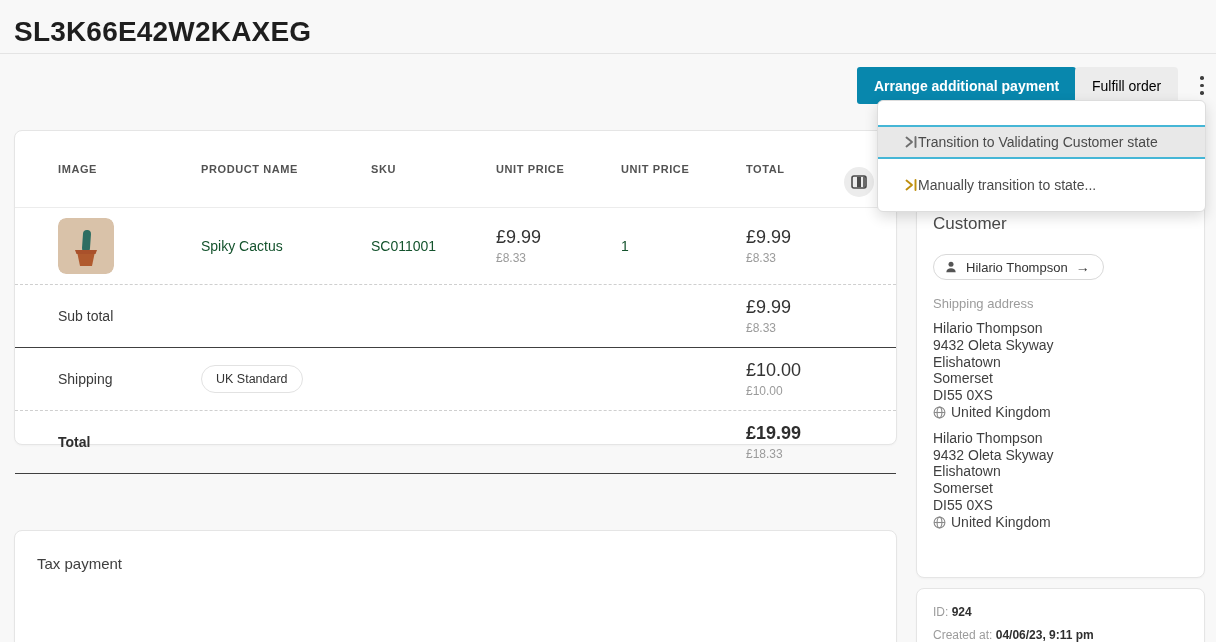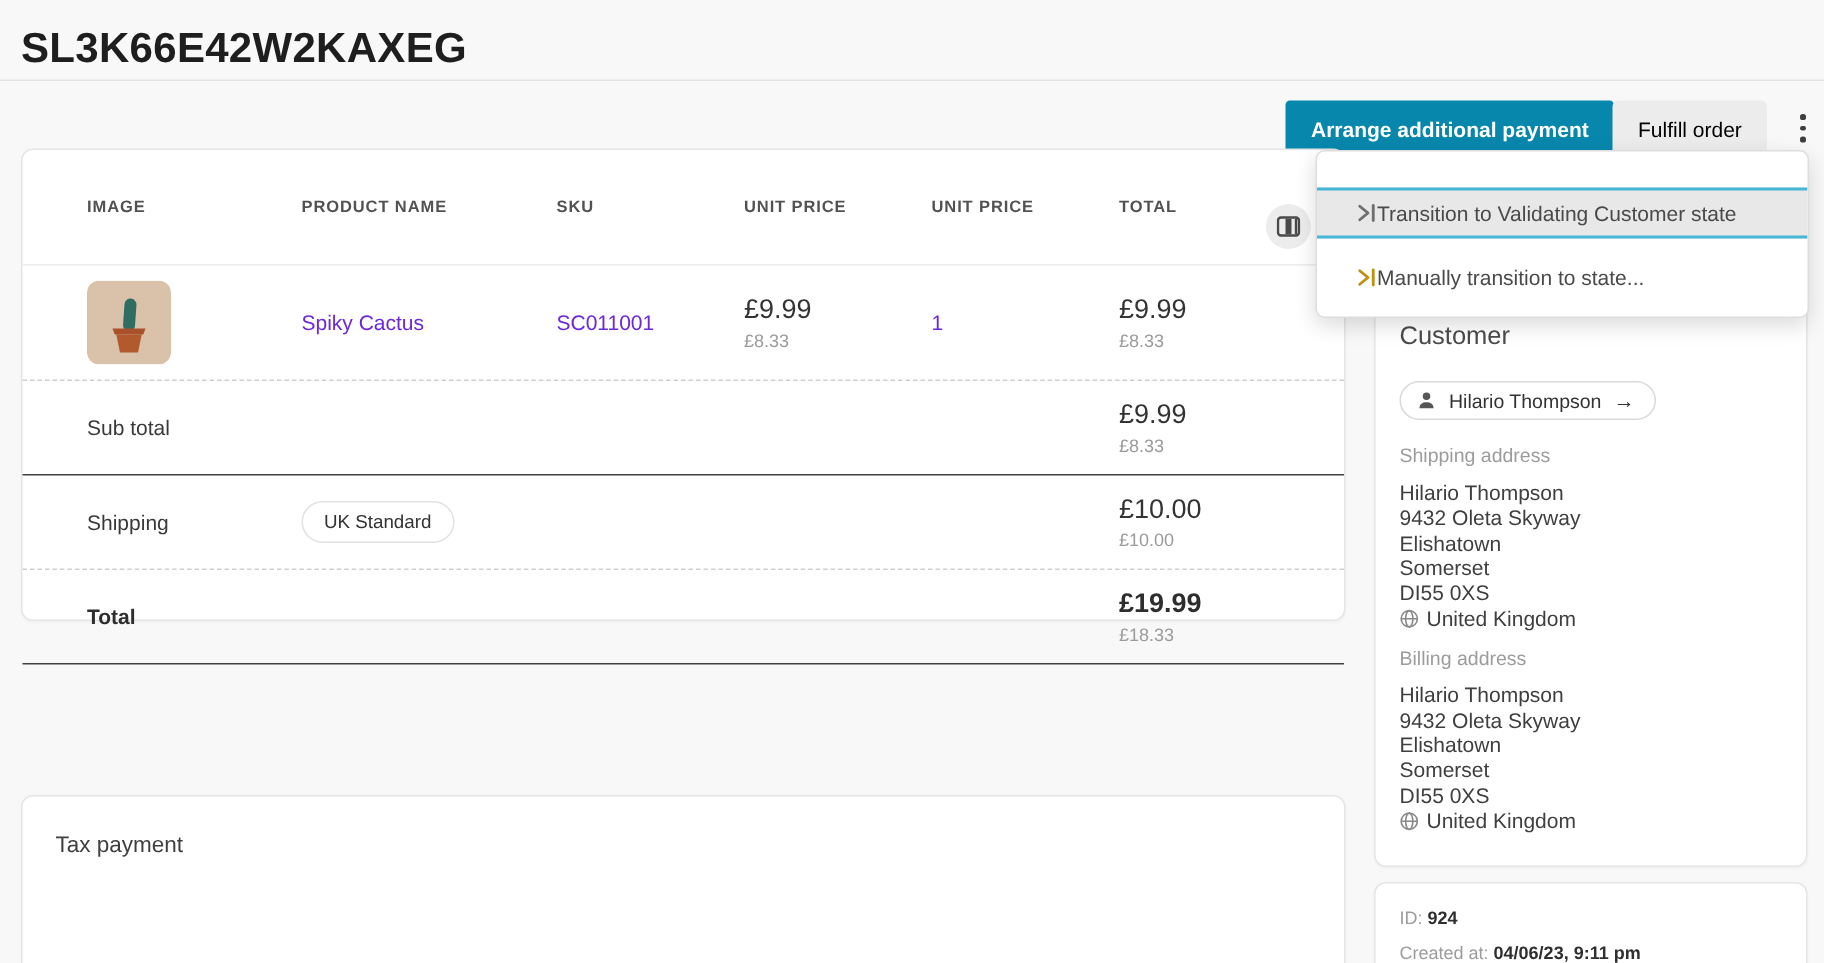--- a/index.html
+++ b/index.html
@@ -26,36 +26,36 @@
   .btn-primary { left: 857px; background: #0887ad; color: #fff; font-weight: bold; }
   .btn-secondary { left: 1075px; background: #ececec; color: #000000; border-radius: 4px; }
   .kebab { position: absolute; left: 1186px; top: 67px; width: 32px; height: 37px;
            display: flex; flex-direction: column; align-items: center; justify-content: center;
            gap: 4px; background: transparent; border: none; cursor: pointer; }
   .kebab i { width: 3.5px; height: 3.5px; border-radius: 50%; background: #3f3f3f; display: block; }
 
   
   .card { position: absolute; background: #fff; border: 1px solid #e5e5e5; border-radius: 8px;
           box-shadow: 0 1px 2px rgba(0,0,0,0.03); }
-  .card-main { left: 14px; top: 99px; width: 883px; height: 315px; }
+  .card-main { left: 14px; top: 130px; width: 883px; height: 315px; }
   .card-tax  { left: 14px; top: 530px; width: 883px; height: 160px; }
   .card-side { left: 916px; top: 110px; width: 289px; height: 468px; }
   .card-meta { left: 916px; top: 588px; width: 289px; height: 90px; }
 
   
   .li-grid { display: grid; grid-template-columns: 143px 170px 125px 125px 125px 1fr;
              padding-left: 43px; align-items: center; }
   .li-head { height: 77px; border-bottom: 1px solid #ececec; position: relative; }
   .th { font-size: 11px; font-weight: bold; color: #525252; letter-spacing: 0.6px; }
   .cols-toggle { position: absolute; right: 22px; top: 36px; width: 30px; height: 30px;
                  border-radius: 50%; background: #ececec; border: none; cursor: pointer;
                  display: flex; align-items: center; justify-content: center; }
   .li-row { height: 77px; border-bottom: 1px dashed #cfcfcf; }
   .thumb { width: 56px; height: 56px; border-radius: 8px; overflow: hidden; display: block; }
-  .cell-main { font-size: 14px; color: #6d28d9; }
+  .cell-main { font-size: 14px; color: #14532d; }
   .money .p { font-size: 18px; color: #333; margin-bottom: 3px; }
   .money .s { font-size: 12px; color: #9b9b9b; }
   .sum-row { height: 63px; }
   .sum-row.b-solid { border-bottom: 1px solid #404040; }
   .sum-row.b-dash  { border-bottom: 1px dashed #cfcfcf; }
   .sum-label { font-size: 14px; color: #3a3a3a; }
   .sum-label.bold, .money.bold .p { font-weight: bold; color: #2e2e2e; }
   .pill { display: inline-flex; align-items: center; border: 1px solid #e2e2e2; background: #fff;
           border-radius: 16px; padding: 6px 14px; font-size: 12.5px; color: #333; }
 
@@ -216,21 +216,20 @@
           <svg width="13" height="13" viewBox="0 0 13 13">
             <circle cx="6.5" cy="6.5" r="5.4" fill="none" stroke="#8a8a8a" stroke-width="1.1"></circle>
             <ellipse cx="6.5" cy="6.5" rx="2.4" ry="5.4" fill="none" stroke="#8a8a8a" stroke-width="1.1"></ellipse>
             <line x1="1.1" y1="6.5" x2="11.9" y2="6.5" stroke="#8a8a8a" stroke-width="1.1"></line>
           </svg>
         </span>
         <span>United Kingdom</span>
       </div>
     </div>
 
-    <div class="addr-label" style="margin-top:10px">Billing address</div>
     <div class="addr">
       <div>Hilario Thompson</div>
       <div>9432 Oleta Skyway</div>
       <div>Elishatown</div>
       <div>Somerset</div>
       <div>DI55 0XS</div>
       <div class="country">
         <span>
           <svg width="13" height="13" viewBox="0 0 13 13">
             <circle cx="6.5" cy="6.5" r="5.4" fill="none" stroke="#8a8a8a" stroke-width="1.1"></circle>

